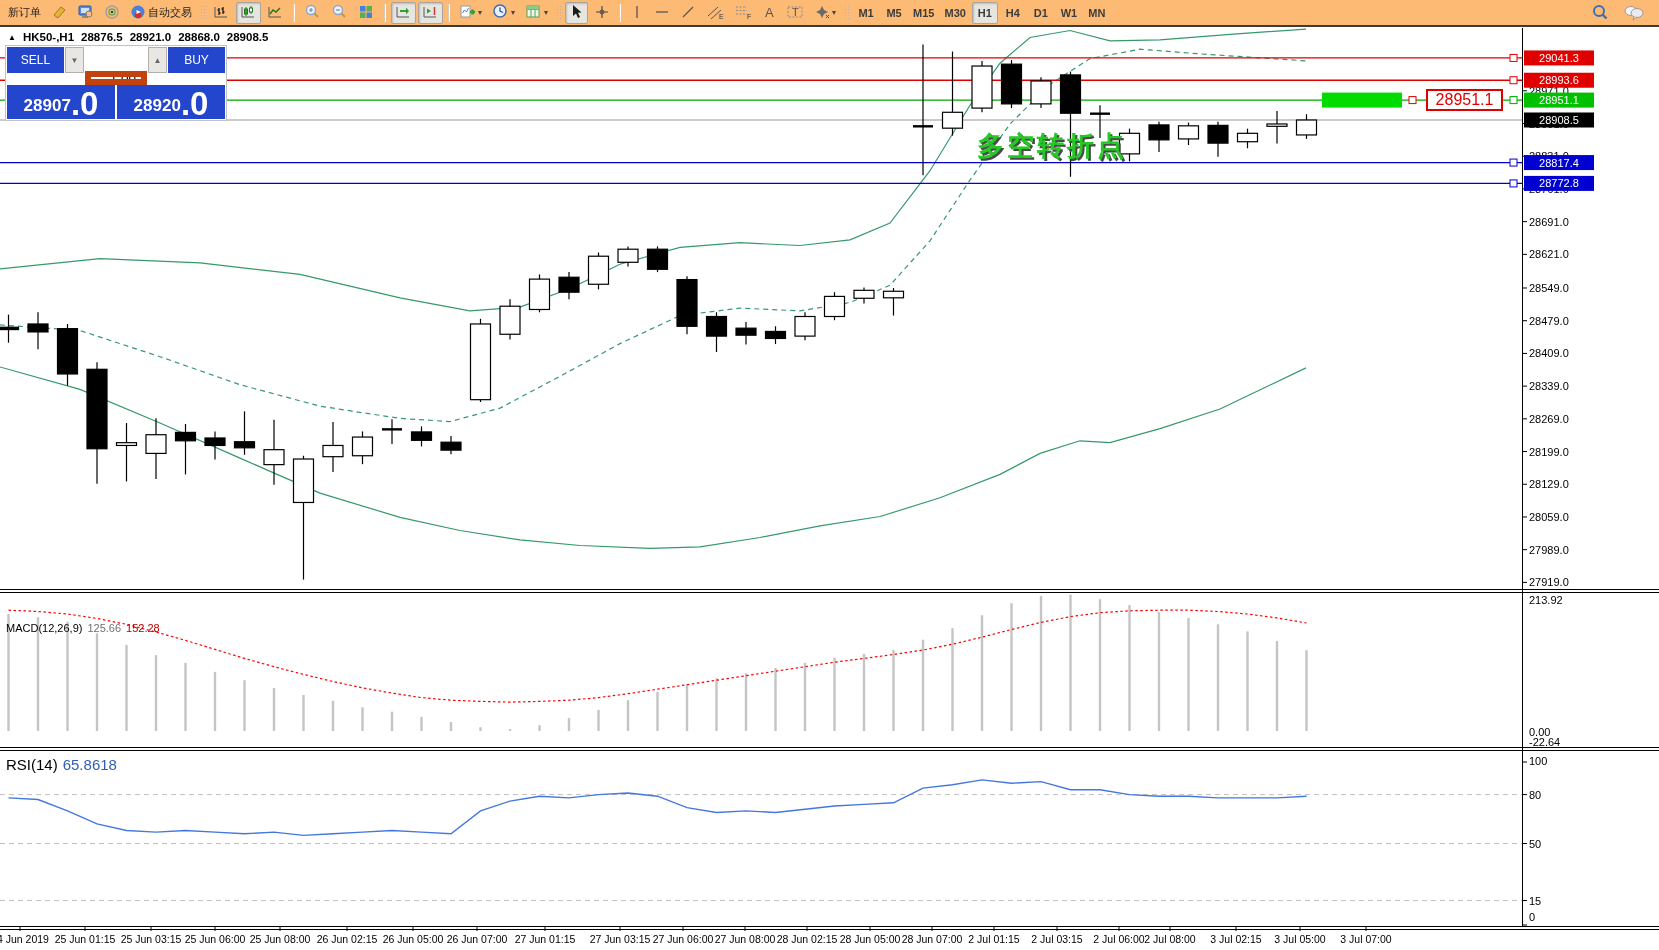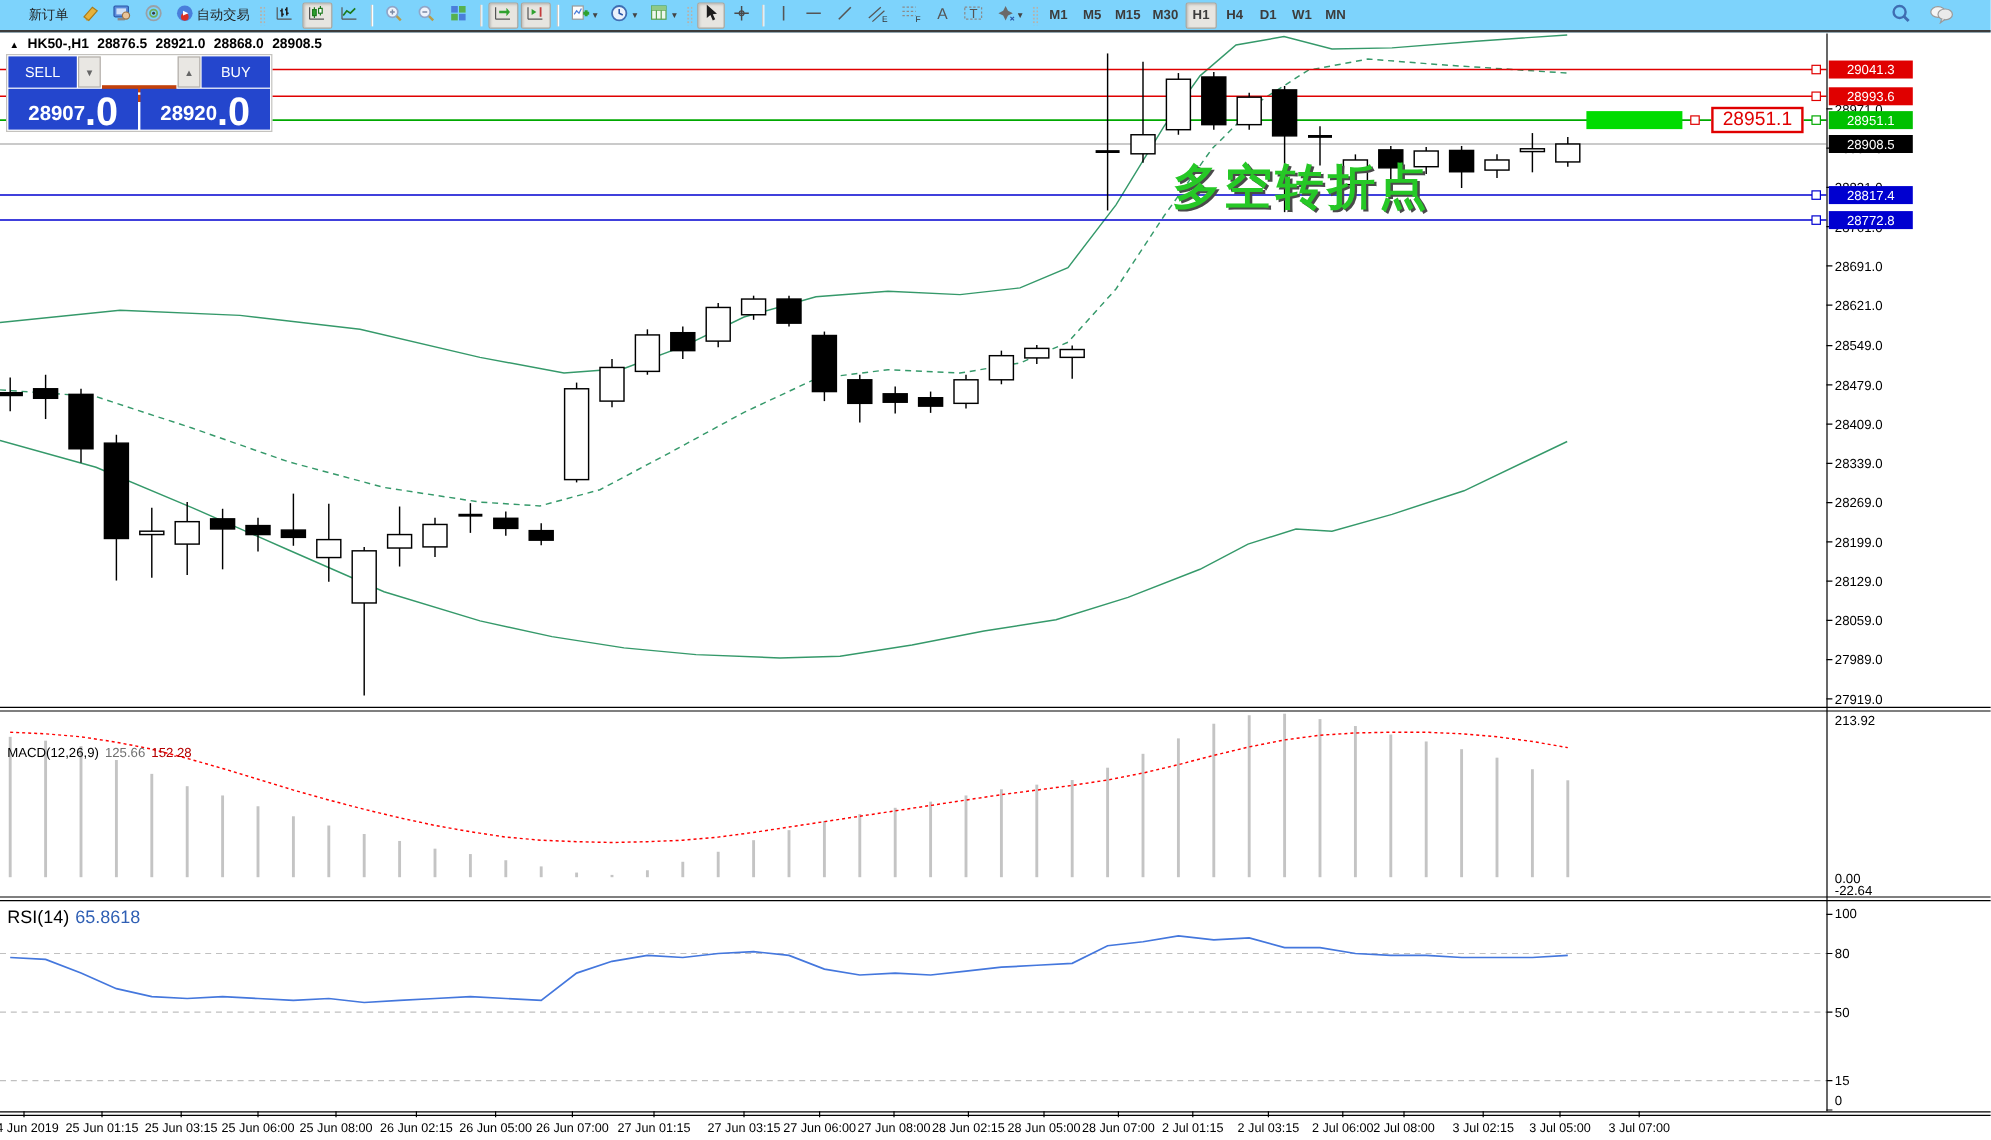--- a/index.html
+++ b/index.html
@@ -6,22 +6,22 @@
   html,body { margin:0; padding:0; }
   body {
     width:1659px; height:950px; position:relative; overflow:hidden;
     background:#ffffff; font-family:"Liberation Sans", sans-serif; color:#000;
   }
   svg text { font-family:"Liberation Sans", sans-serif; }
 
   
   .toolbar {
     position:absolute; top:0; left:0; width:1659px; height:27px;
-    background:#7dd3fc; border-bottom:2px solid #3c3c3c;
-    display:flex; align-items:center; padding:0 20px; gap:2px; z-index:6;
+    background:#fdba74; border-bottom:2px solid #3c3c3c;
+    display:flex; align-items:center; padding:0 4px; gap:2px; z-index:6;
   }
   .tb-btn {
     height:22px; min-width:22px; display:flex; align-items:center; justify-content:center;
     border:1px solid transparent; border-radius:2px; font-size:11px; color:#222; padding:0 3px; gap:2px;
     cursor:default;
   }
   .tb-btn.pressed { background:#e7e5e0; border-color:#a9a59d; box-shadow:inset 1px 1px 2px rgba(0,0,0,.18); }
   .tb-sep { width:2px; height:18px; border-left:1px solid #cfccc6; border-right:1px solid #ffffff; margin:0 3px; }
   .tb-handle { width:5px; height:16px; margin:0 2px;
     background-image:radial-gradient(#b5b2ab 1px, transparent 1px); background-size:3px 3px; }
@@ -41,30 +41,30 @@
     position:absolute; left:5px; top:45px; width:222px; z-index:5;
     background:#fff; border:1px solid #c4c2be; padding:1px;
   }
   .tp-row1 { display:flex; height:26px; gap:1px; }
   .btn-trade { background:#2446cd; color:#fff; font-size:12px; display:flex; align-items:center;
     justify-content:center; flex:0 0 57px; cursor:pointer; }
   .spin { flex:0 0 19px; background:#e9e7e3; border:1px solid #b3b0aa; color:#666; font-size:8px;
     display:flex; align-items:center; justify-content:center; cursor:pointer; }
   .vol-input { flex:1 1 auto; width:60px; border:6px solid #c2410c; font-size:13.5px;
     text-align:right; padding-right:5px; font-family:"Liberation Sans",sans-serif;margin-top:24px; }
-  .tp-row2 { display:flex; height:34px; gap:2px; margin-top:1px; }
+  .tp-row2 { display:flex; height:34px; gap:2px; margin-top:12px; }
   .price-box { flex:1; background:#2446cd; color:#fff; display:flex; align-items:flex-end;
     justify-content:center; padding-bottom:2px; cursor:pointer; }
   .pb-main { font-size:17px; font-weight:bold; line-height:1; margin-bottom:3px; }
   .pb-frac { font-size:33px; font-weight:bold; line-height:.8; }
 
   
   .annotation {
     position:absolute; left:977px; top:128px; z-index:4;
-    font-size:40px; font-weight:bold; letter-spacing:3px; color:#26c826;
+    font-size:27px; font-weight:bold; letter-spacing:3px; color:#26c826;
     text-shadow:2px 2px 0 #4a4a4a; white-space:nowrap;
   }
   .callout {
     position:absolute; left:1426px; top:89px; width:77px; height:22px; z-index:4;
     border:2px solid #e00000; background:#fff; color:#e00000; font-size:16px;
     display:flex; align-items:center; justify-content:center;
   }
   .macd-label { position:absolute; left:6px; top:622px; z-index:4; font-size:11px; display:flex; gap:5px; }
   .rsi-label  { position:absolute; left:6px; top:756px; z-index:4; font-size:15px; display:flex; gap:5px; }
   .val-silver { color:#707070;text-align:center; }

